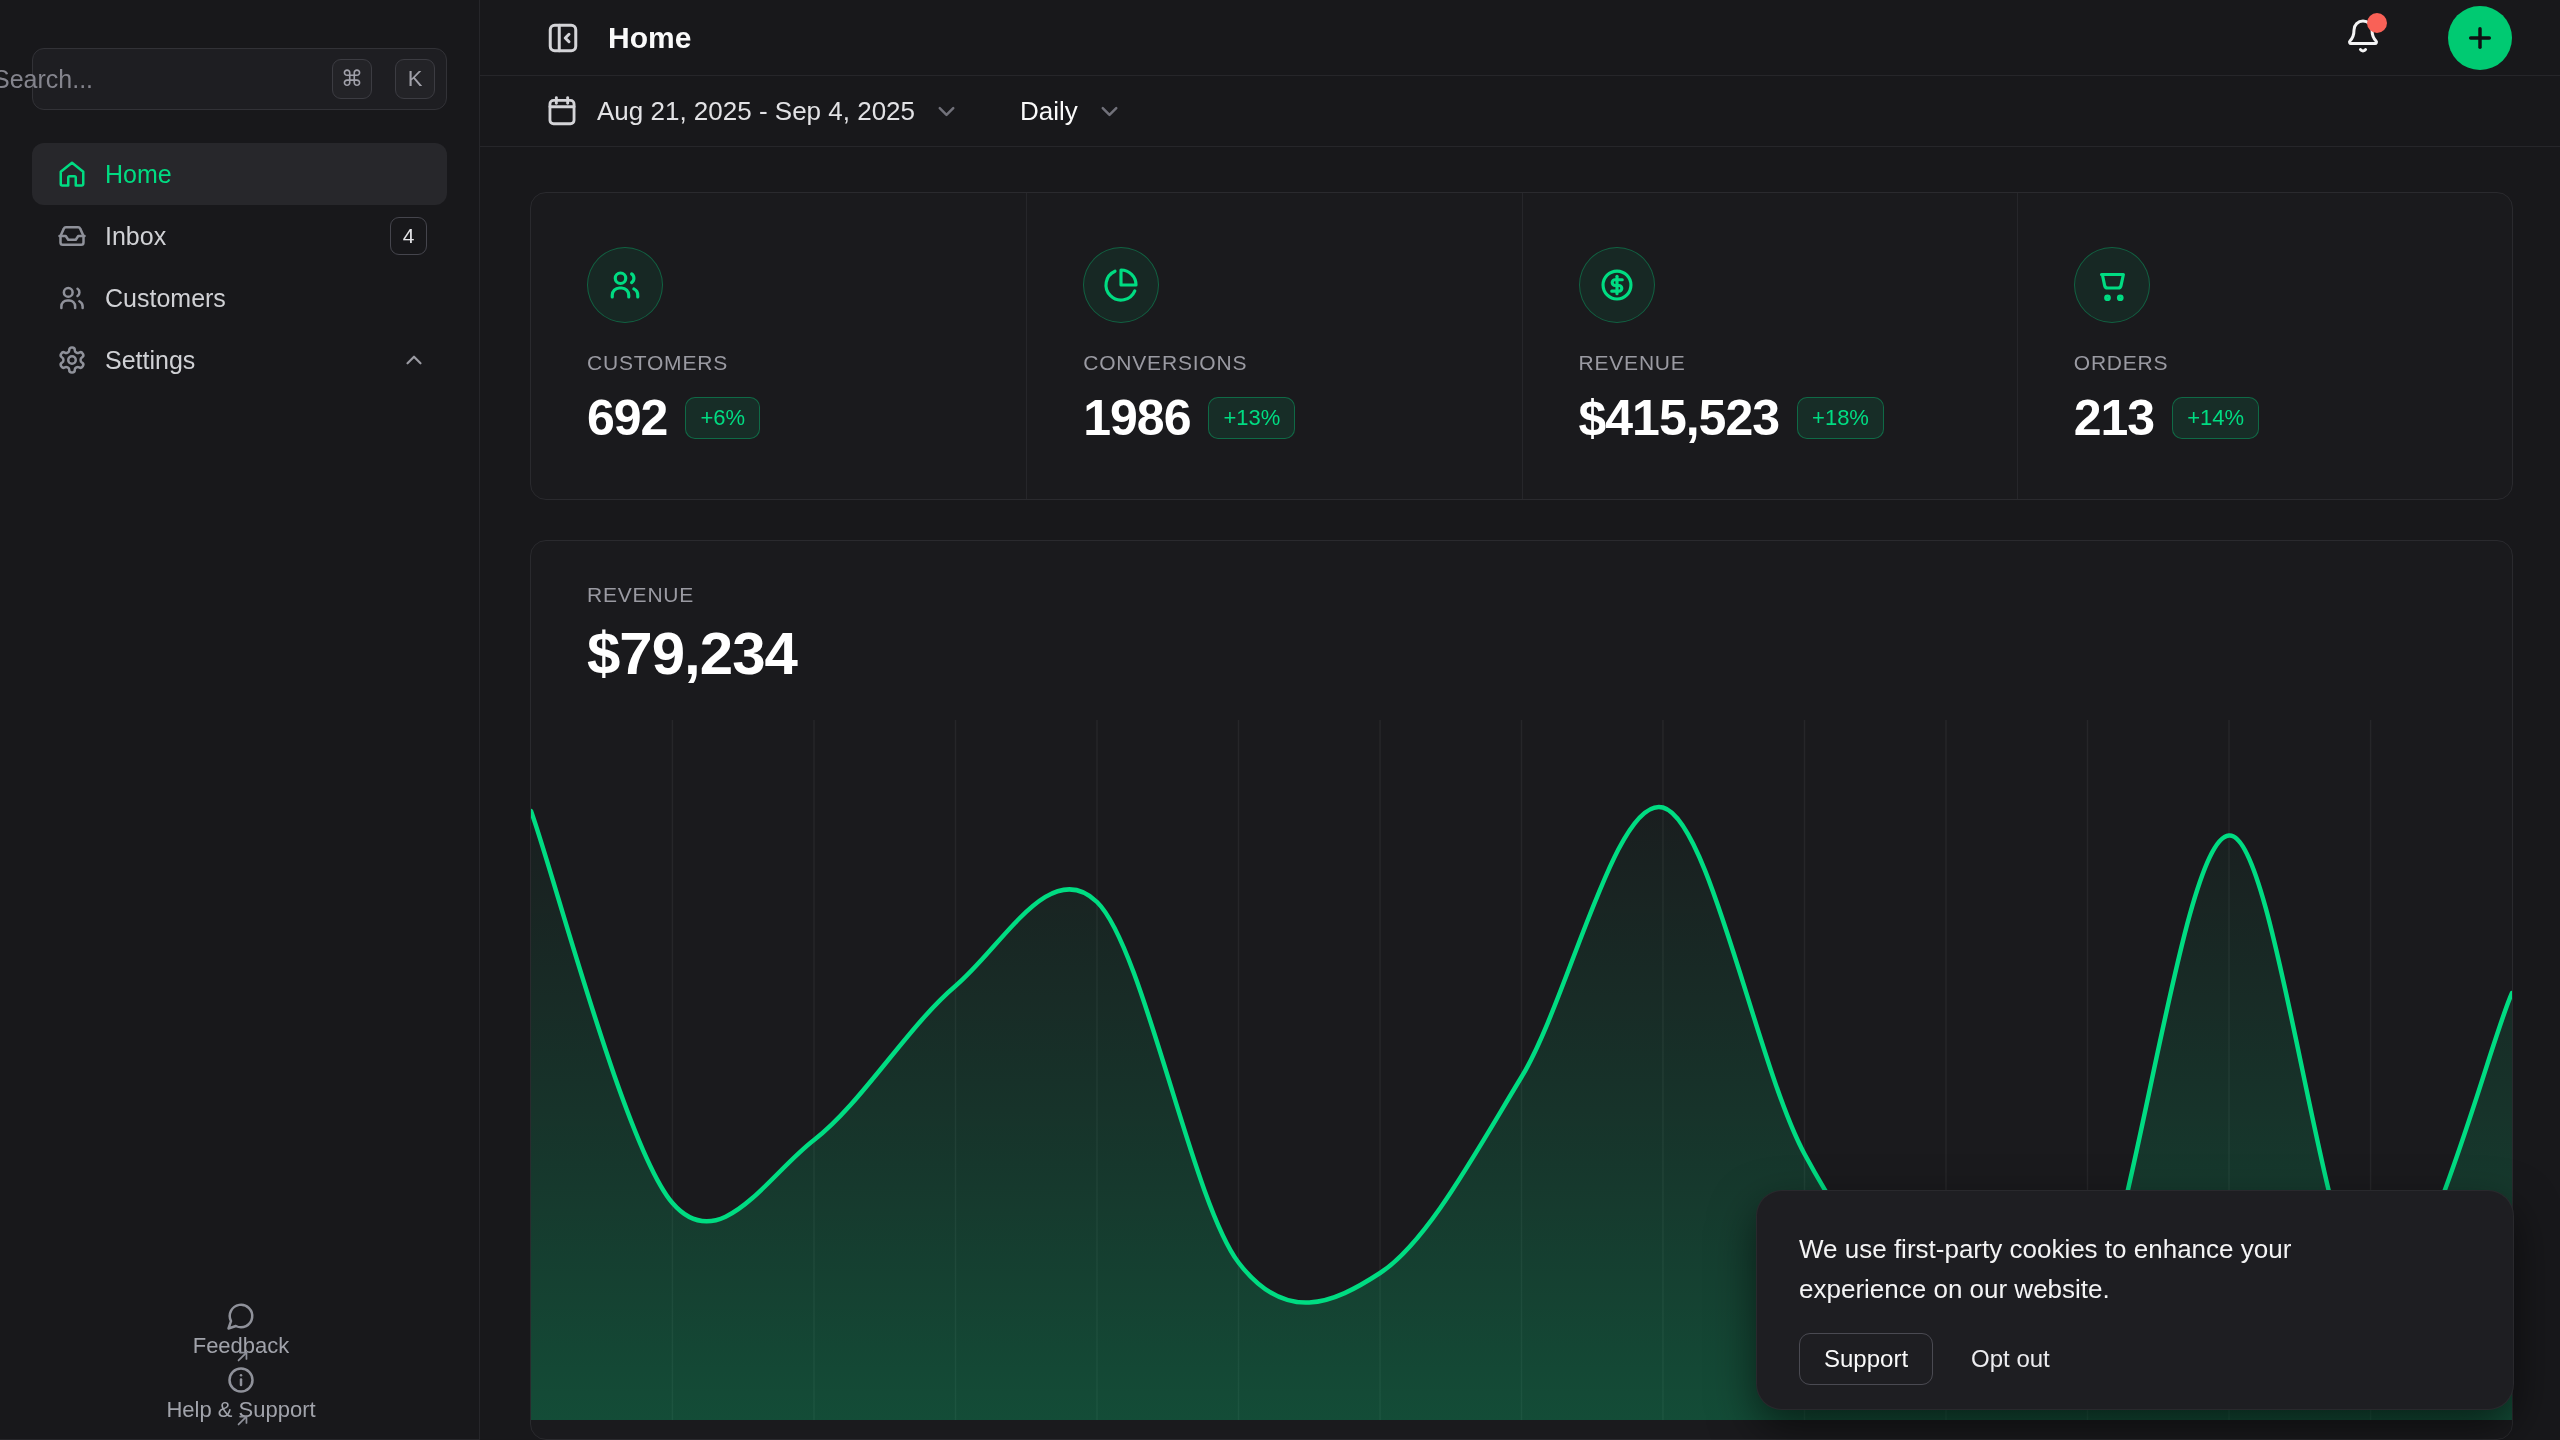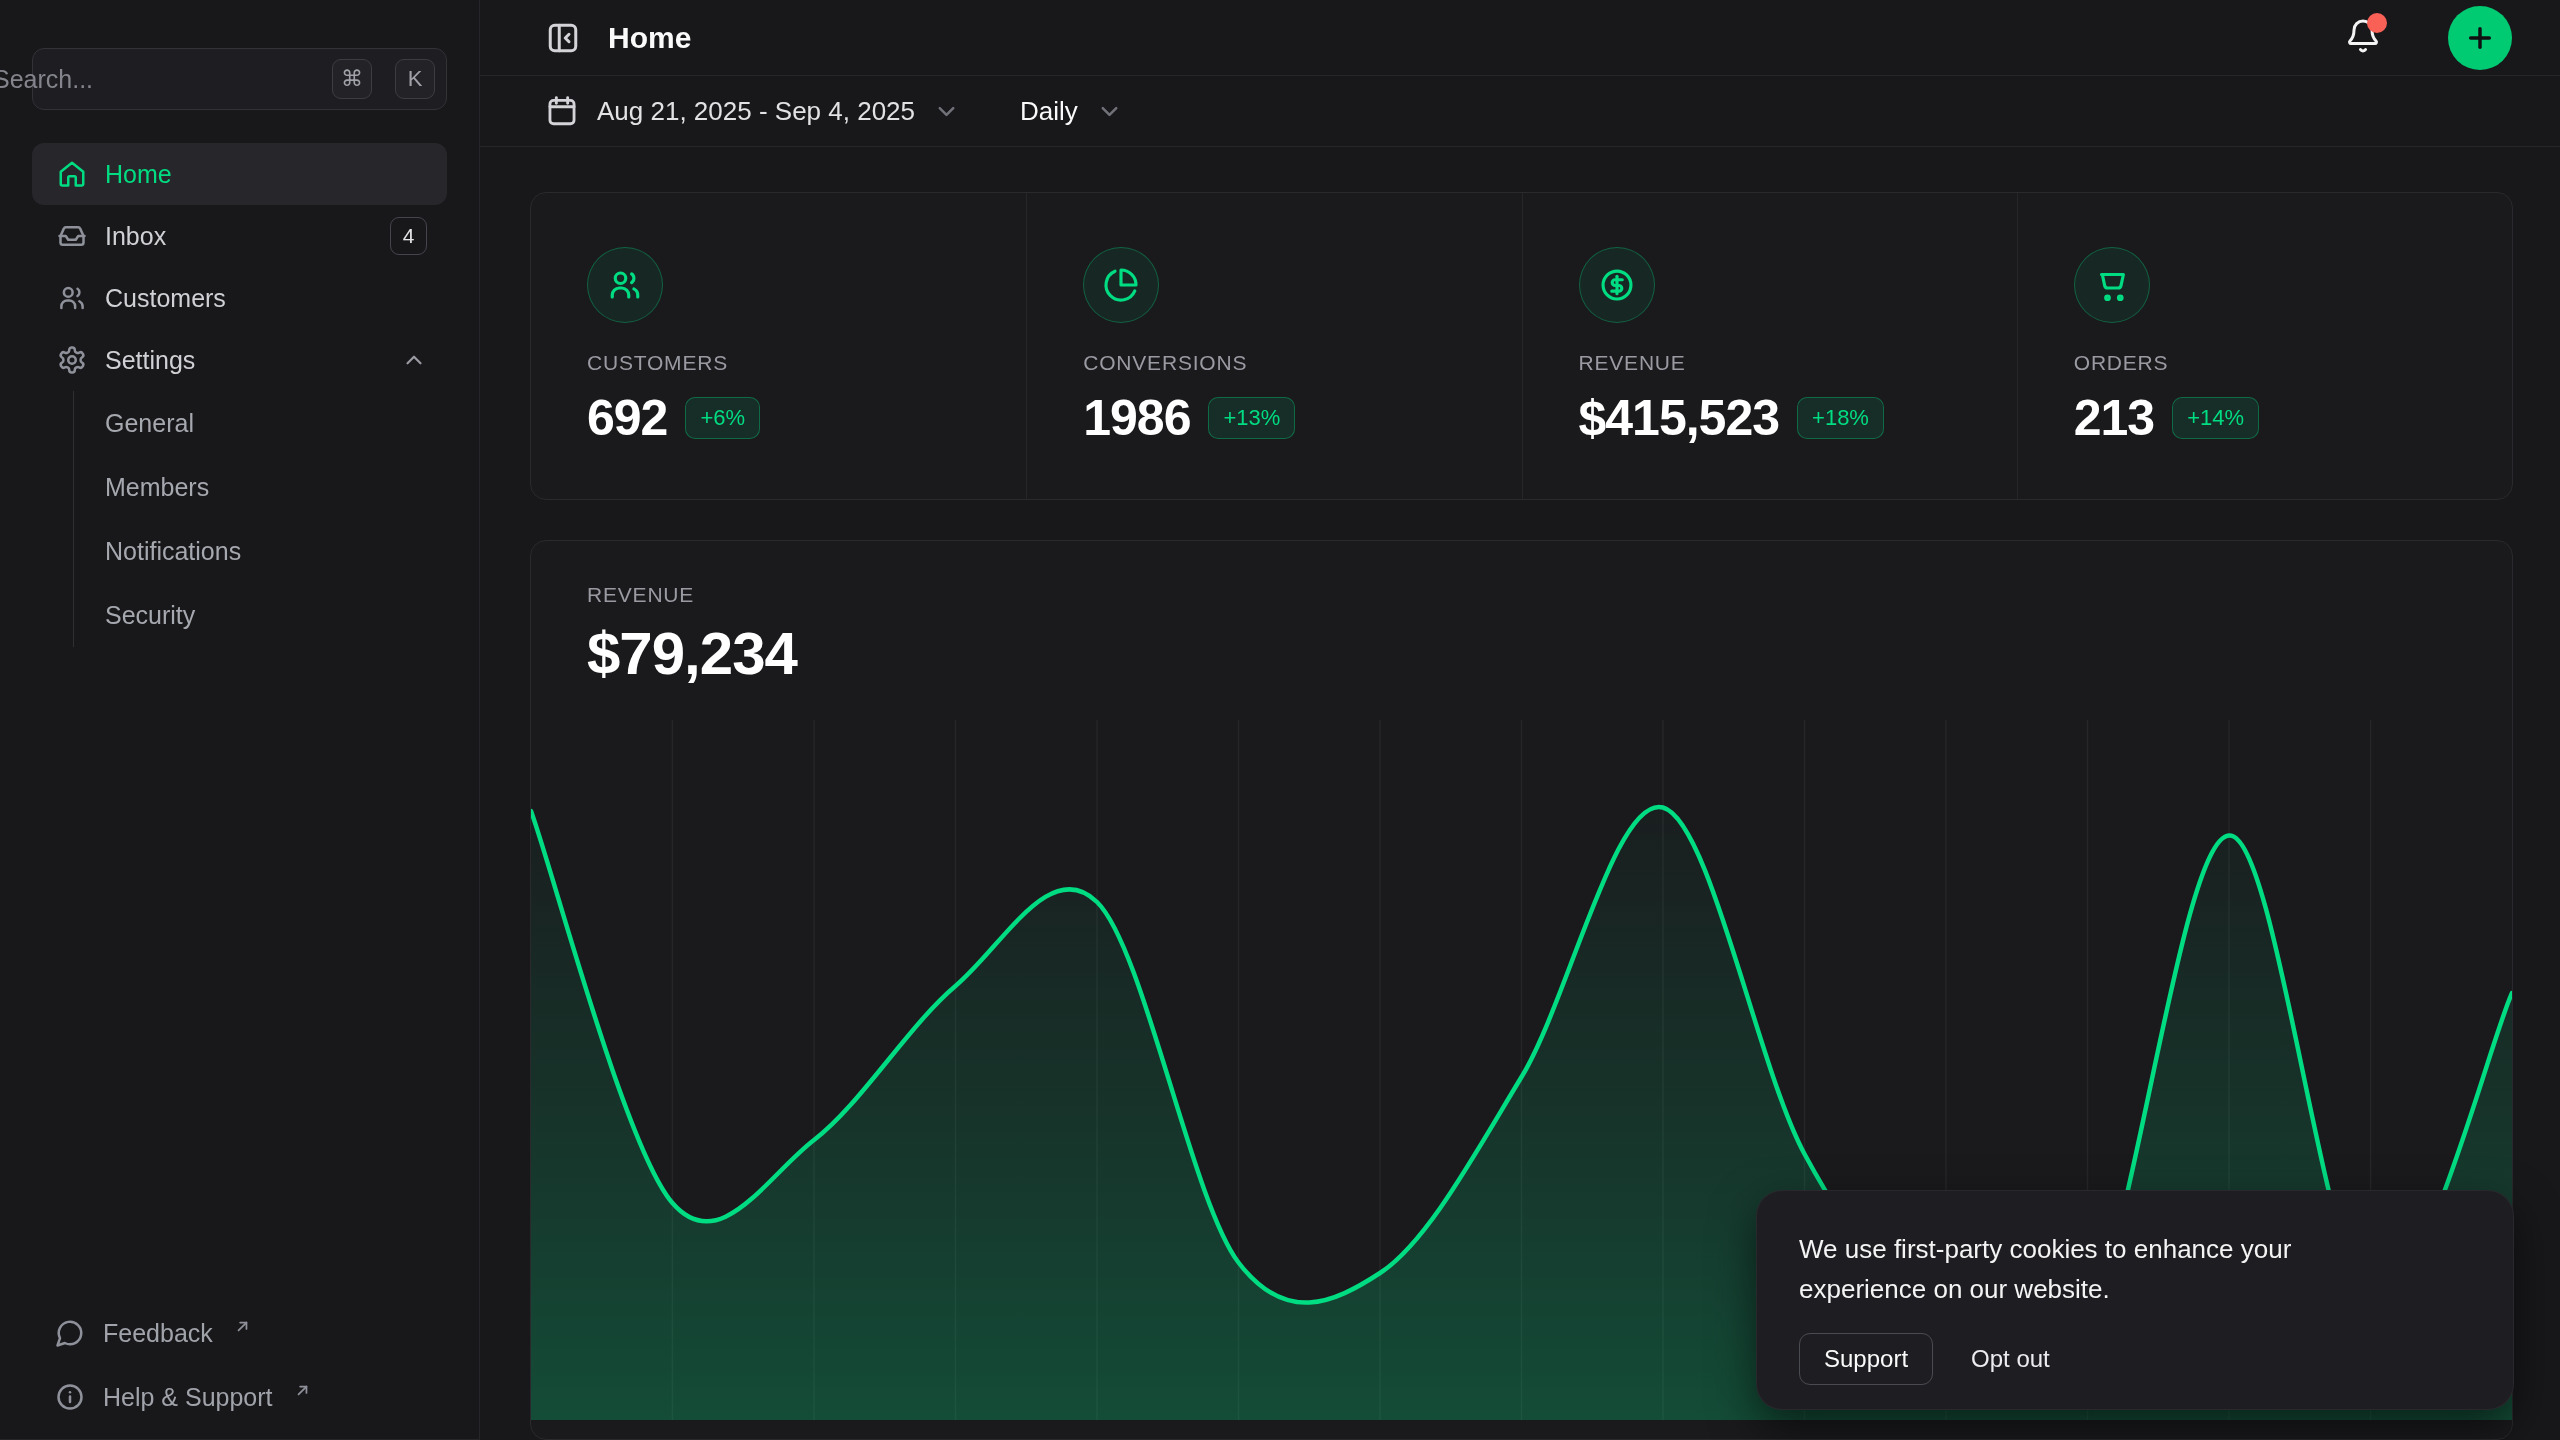--- a/index.html
+++ b/index.html
@@ -35,22 +35,22 @@
   .nav-label { flex:1; }
   .nav-badge { min-width:37px; height:38px; border:1px solid #45454d; border-radius:9px;
     display:flex; align-items:center; justify-content:center; font-size:21px; color:#e4e4e7; }
   .chev { color:#9a9aa2; display:flex; }
 
   .submenu { margin-left:41px; border-left:1.5px solid #2e2e33; display:flex; flex-direction:column; }
   .sub-item { height:64px; display:flex; align-items:center; padding-left:31px;
     font-size:25px; color:#a6a8af; cursor:pointer; border-radius:10px; }
 
   .side-spacer { flex:1; }
-  .side-link { height:64px; display:flex; align-items:center; gap:18px; padding:0 20px 0 23px;
-    color:#a1a3ab; font-size:25px; cursor:pointer; border-radius:12px; }
+  .side-link { height:64px; display:flex; align-items:center; gap:2px; padding:0 20px 0 23px;
+    color:#a1a3ab; font-size:22px; cursor:pointer; border-radius:12px;flex-direction:column; }
   .side-link .nicon { color:#8f919a; display:flex; }
   .ext-arrow { color:#8f919a; margin:-14px 0 0 2px; display:flex; }
   .side-divider { height:1px; background:#26262a; margin:10px -32px 0 -32px; }
   .user-row { display:flex; align-items:center; gap:22px; padding:0 14px 0 20px; height:98px; cursor:pointer; }
   .avatar { width:42px; height:42px; border-radius:50%; background:#d6d6da; overflow:hidden;
     display:flex; align-items:flex-end; justify-content:center; flex:0 0 auto; }
   .user-name { font-size:25px; font-weight:700; color:#fafafa; flex:1; }
 
   
   .main { flex:1; position:relative; display:flex; flex-direction:column; background:#18181b; }
@@ -166,34 +166,20 @@
           </svg>
         </span>
         <span class="nav-label">Settings</span>
         <span class="chev">
           <svg width="26" height="26" viewBox="0 0 24 24" fill="none" stroke="currentColor" stroke-width="2" stroke-linecap="round" stroke-linejoin="round">
               <path d="m18 15-6-6-6 6"></path>
             </svg>
         </span>
       </div>
 
-      <div class="submenu">
-        <div class="sub-item">
-          <span>General</span>
-        </div>
-        <div class="sub-item">
-          <span>Members</span>
-        </div>
-        <div class="sub-item">
-          <span>Notifications</span>
-        </div>
-        <div class="sub-item">
-          <span>Security</span>
-        </div>
-      </div>
     </nav>
 
     <div class="side-spacer"></div>
 
     <div class="side-link">
       <span class="nicon">
         <svg width="30" height="30" viewBox="0 0 24 24" fill="none" stroke="currentColor" stroke-width="2" stroke-linecap="round" stroke-linejoin="round">
           <path d="M7.9 20A9 9 0 1 0 4 16.1L2 22Z"></path>
         </svg>
       </span>

